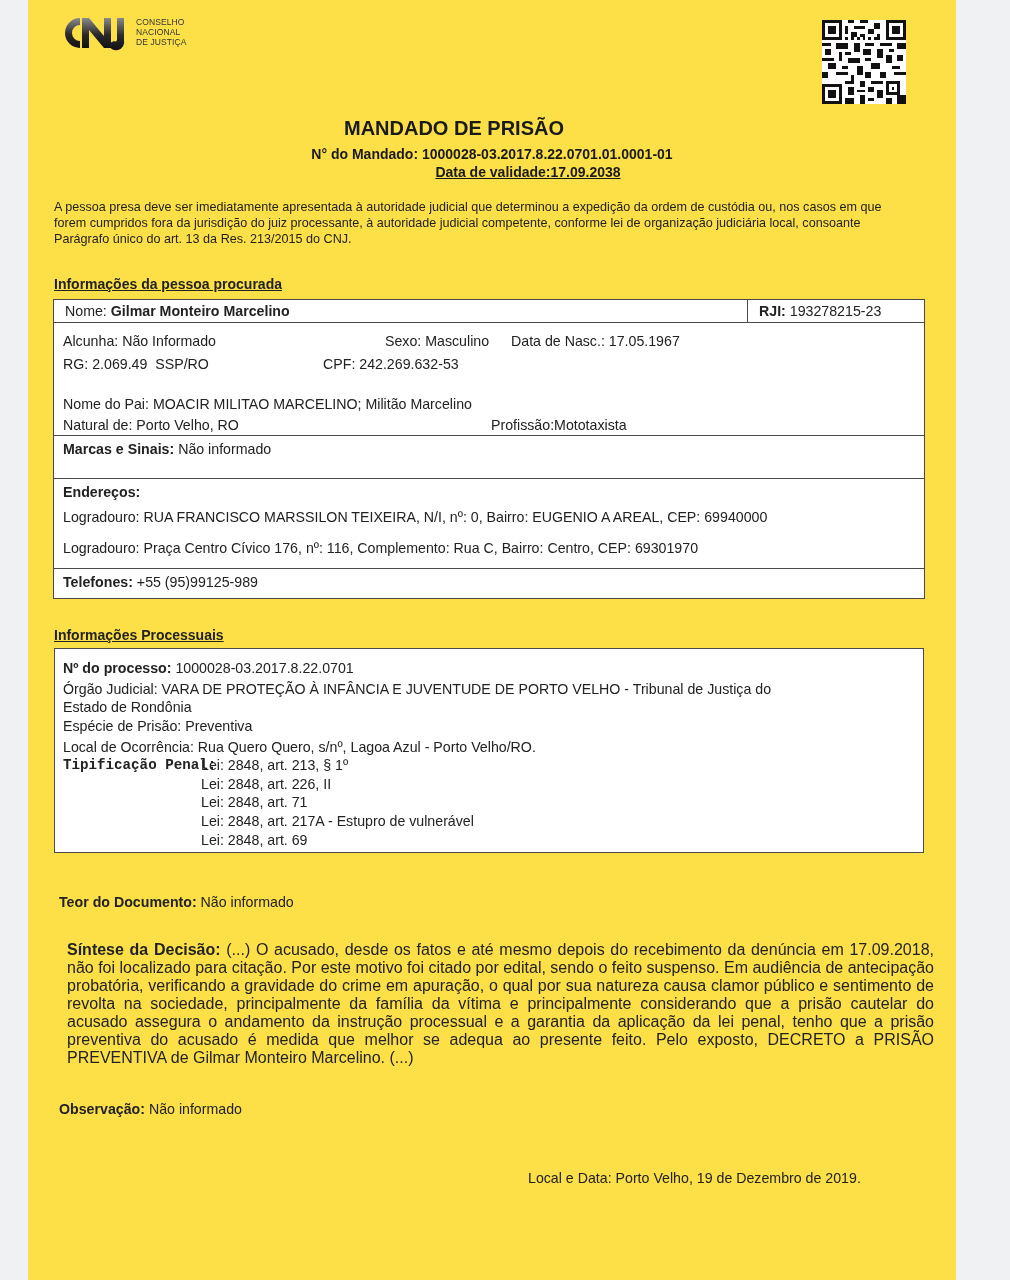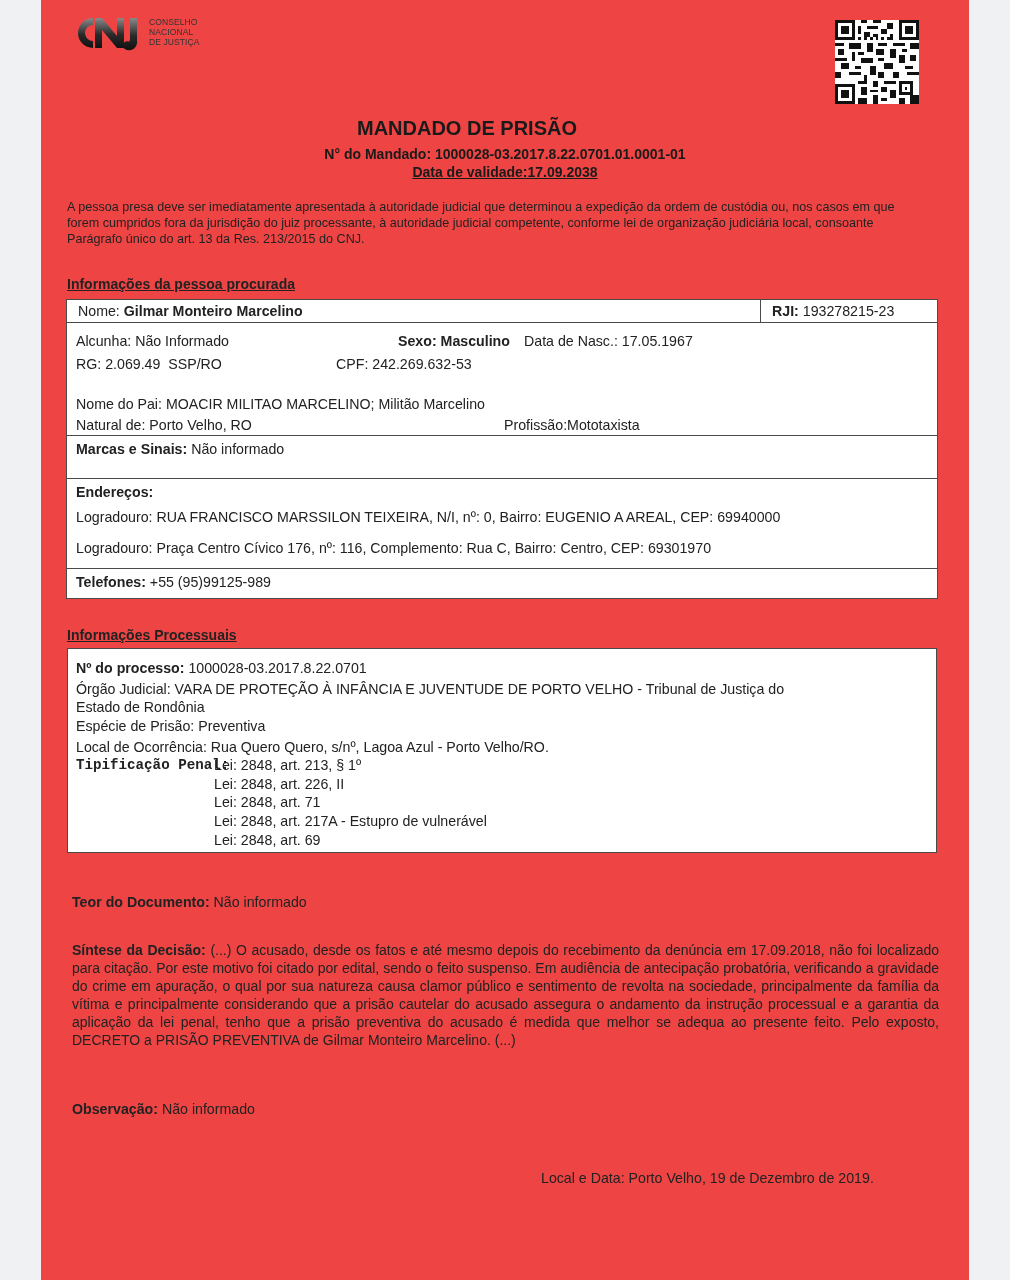--- a/index.html
+++ b/index.html
@@ -5,44 +5,44 @@
   html, body { margin: 0; padding: 0; }
   body {
     width: 1010px; height: 1280px;
     background: #f0f1f3;
     font-family: "Liberation Sans", sans-serif;
     color: #1a1a1a;
     position: relative;
     overflow: hidden;
   }
   .paper {
-    position: absolute; left: 41px; top: 0; width: 928px; height: 1280px;
-    background: #ef4444;
+    position: absolute; left: 28px; top: 0; width: 928px; height: 1280px;
+    background: #fde047;
   }
   .abs { position: absolute; }
   
   .logo { left: 30px; top: 14px; width: 80px; height: 38px; }
   .logo-sub { left: 108px; top: 17px; font-size: 8.5px; line-height: 10px; color: #333; letter-spacing: 0.1px; }
   .court { left: 159px; top: 25px; font-size: 15.5px; line-height: 19px; color: #222; }
   .qr { left: 794px; top: 20px; width: 84px; height: 84px; }
 
   .title { left: 0; width: 852px; top: 117px; text-align: center; font-size: 20px; font-weight: bold; }
   .mandado-no { left: 0; width: 928px; top: 146px; text-align: center; font-size: 14px; font-weight: bold; }
-  .validade { left: 0; width: 928px; top: 164px; text-align: center; font-size: 14px; font-weight: bold; text-decoration: underline; }
+  .validade { left: 0; width: 928px; top: 164px; text-align: center; font-size: 14px; font-weight: bold; text-decoration: underline; padding-left: 36px; }
 
   .intro { left: 26px; top: 199px; width: 840px; font-size: 12.6px; line-height: 16px; color: #222; }
 
   .sec-head { font-size: 14px; font-weight: bold; color: #222; text-decoration: underline; }
   .box { border: 1.5px solid #4a4a4a; background: #fff; }
   .row-line { border-top: 1.5px solid #4a4a4a; }
 
   .t { font-size: 14.2px; color: #222; white-space: nowrap; }
   .b { font-weight: bold; }
 
-  .justify { text-align: justify; font-size: 14px; line-height: 18px; color: #222; }
+  .justify { text-align: justify; font-size: 16px; line-height: 18px; color: #222; margin-left: 8px; }
 </style>
 </head>
 <body>
 
 <div class="paper">
 
   <svg class="abs logo" viewBox="0 0 80 38">
     <defs>
       <linearGradient id="lg" x1="0" y1="0" x2="0" y2="1">
         <stop offset="0" stop-color="#8a8a8a"></stop>
@@ -146,21 +146,21 @@
     <div class="abs" style="left:693px; top:0; height:22px; border-left:1.5px solid #4a4a4a;"></div>
     <div class="abs t" style="left:11px; top:3px;">
       <span>Nome: </span><span class="b">Gilmar Monteiro Marcelino</span>
     </div>
     <div class="abs t" style="left:705px; top:3px;">
       <span class="b">RJI:</span><span> 193278215-23</span>
     </div>
     <div class="abs row-line" style="left:0; top:22px; width:870px;"></div>
 
     <div class="abs t" style="left:9px; top:33px;">Alcunha: Não Informado</div>
-    <div class="abs t" style="left:331px; top:33px;font-weight:bold;">Sexo: Masculino</div>
+    <div class="abs t" style="left:331px; top:33px;">Sexo: Masculino</div>
     <div class="abs t" style="left:457px; top:33px;">Data de Nasc.: 17.05.1967</div>
     <div class="abs t" style="left:9px; top:56px; white-space:pre;">RG: 2.069.49  SSP/RO</div>
     <div class="abs t" style="left:269px; top:56px;">CPF: 242.269.632-53</div>
     <div class="abs t" style="left:9px; top:96px;">Nome do Pai: MOACIR MILITAO MARCELINO; Militão Marcelino</div>
     <div class="abs t" style="left:9px; top:117px;">Natural de: Porto Velho, RO</div>
     <div class="abs t" style="left:437px; top:117px;">Profissão:Mototaxista</div>
 
     <div class="abs row-line" style="left:0; top:135px; width:870px;"></div>
     <div class="abs t" style="left:9px; top:141px;">
       <span class="b">Marcas e Sinais:</span><span> Não informado</span>

